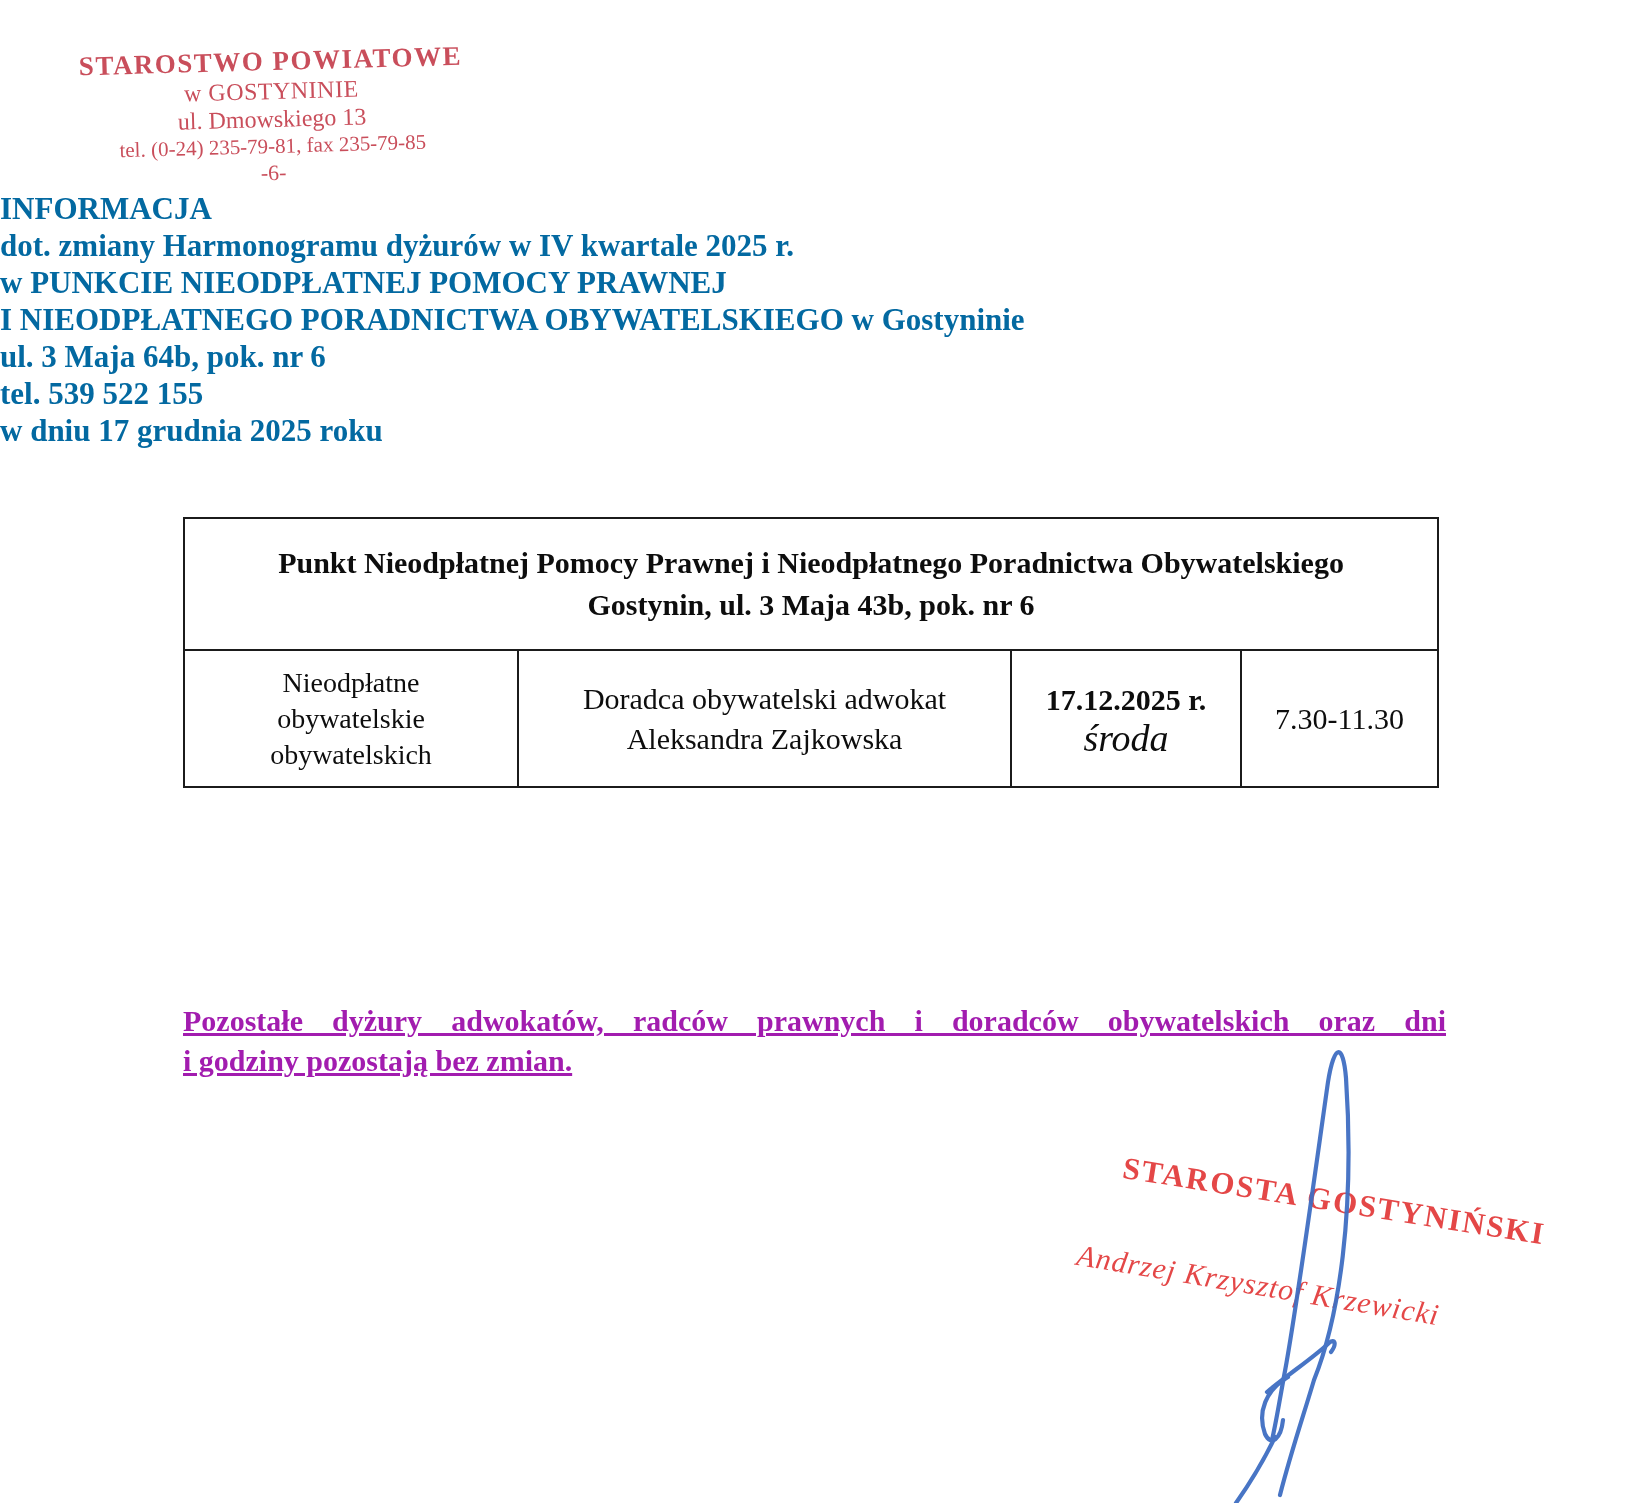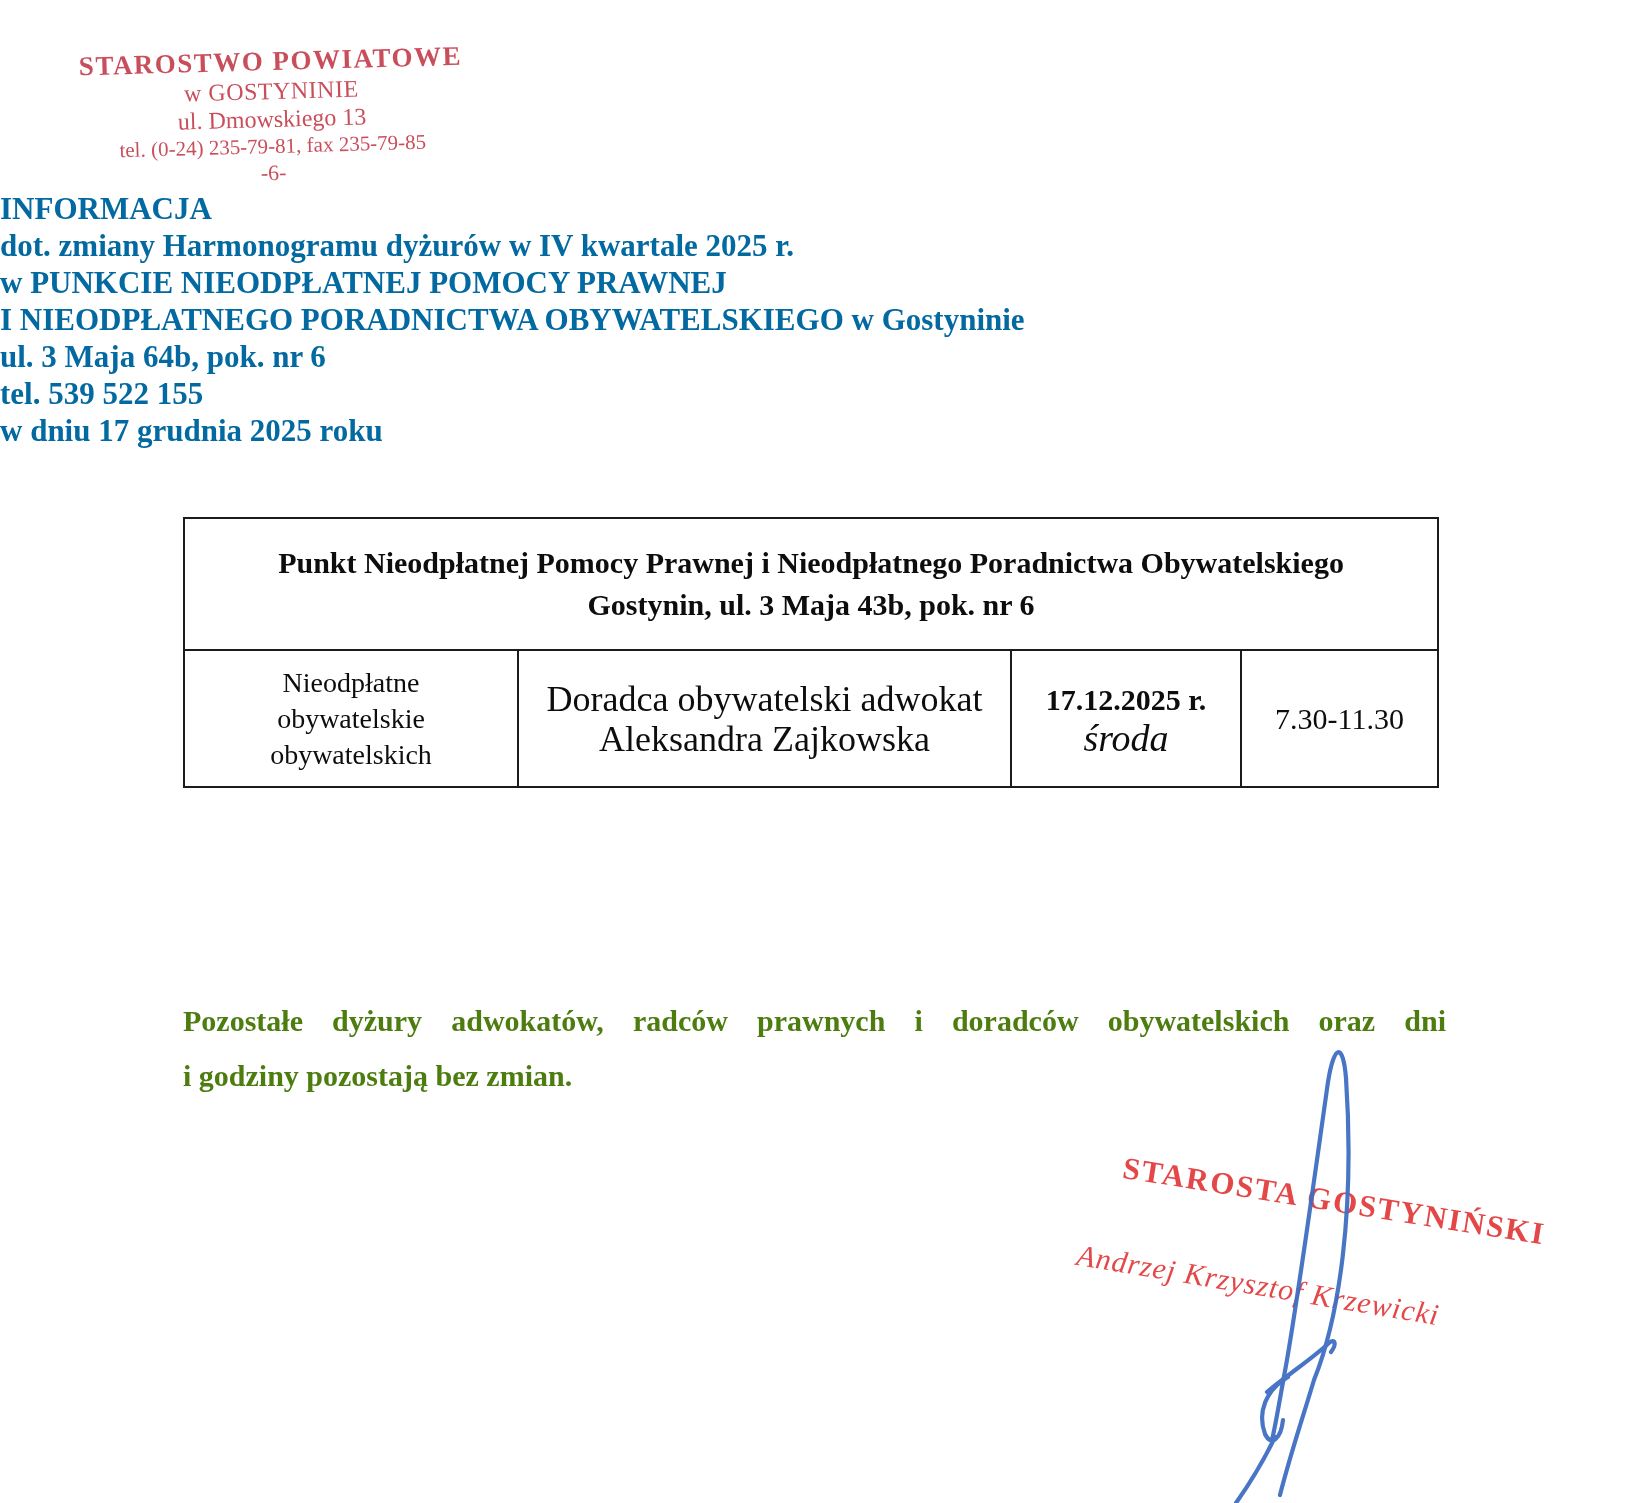--- a/index.html
+++ b/index.html
@@ -47,33 +47,34 @@
     border:2.5px solid #1b1b1b;
     text-align:center;
     vertical-align:middle;
     padding:6px 10px;
   }
   .doc-table .org-cell{font-weight:bold;font-size:30px;line-height:38px;}
   .doc-table .day-col{font-weight:bold;font-size:30px;}
   .doc-table .hours-col{font-weight:bold;font-size:30px;line-height:38px;}
   .doc-table .loc-cell{font-weight:bold;font-size:30px;line-height:42px;}
   .doc-table .service-cell{font-size:28px;line-height:36px;}
-  .doc-table .advisor-cell{font-size:36px;line-height:40px;}
+  .doc-table .advisor-cell{font-size:30px;line-height:40px;}
   .doc-table .date-line{font-weight:bold;font-size:30px;line-height:38px;}
   .doc-table .weekday-line{font-size:38px;line-height:38px;font-style:italic;}
   .doc-table .hours-cell{font-size:30px;}
 
   
   .note{
     position:absolute;left:183px;top:1001px;width:1263px;
     font-size:30px;font-weight:bold;line-height:40px;
-    color:#4d7c0f;
+    color:#a21caf;
+    text-decoration:underline;
   }
   .note .jline{text-align:justify;text-align-last:justify;}
-  .note .nline{text-align:left;margin-top:15px;}
+  .note .nline{text-align:left;}
 
   
   .stamp-title{
     position:absolute;left:1126px;top:1150px;
     color:#e23a3a;
     font-weight:bold;font-size:31px;letter-spacing:2px;
     transform:rotate(9deg);transform-origin:left top;
     white-space:nowrap;
     opacity:.93;
   }

